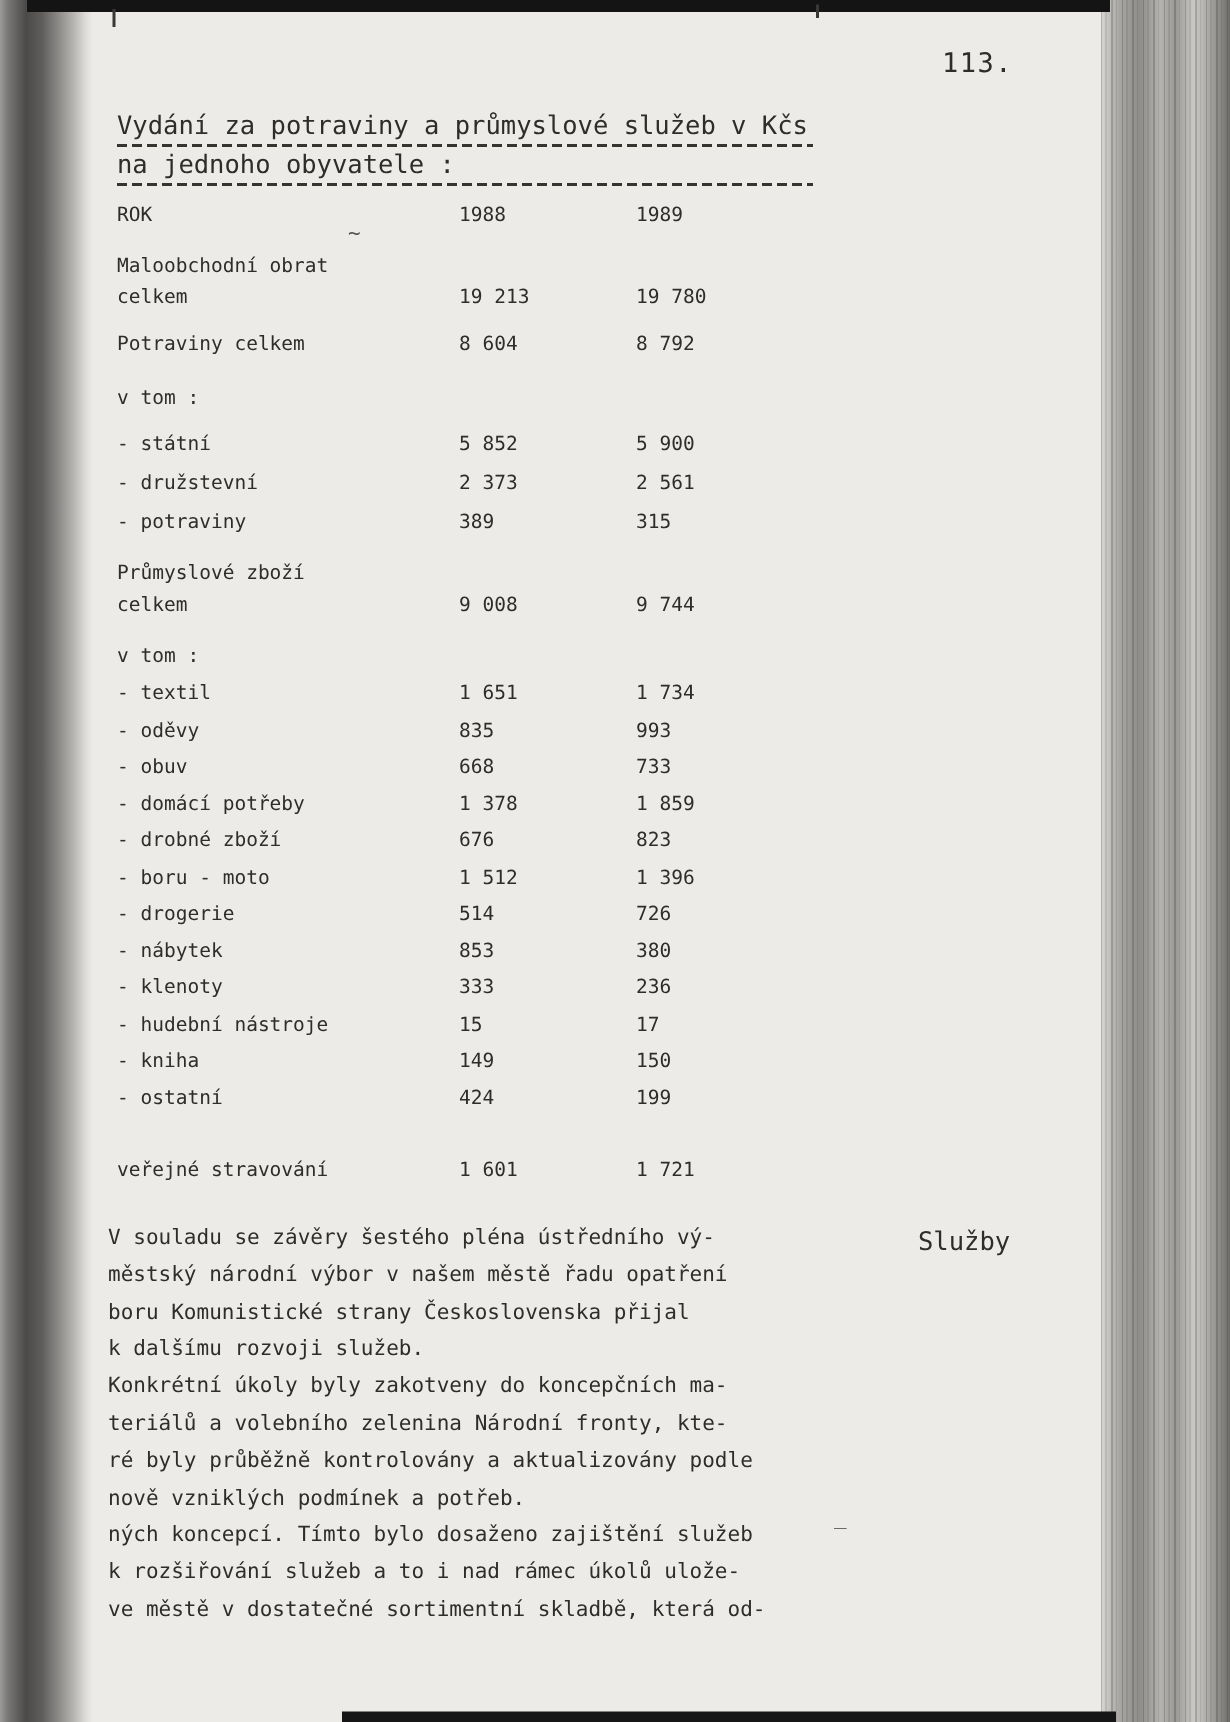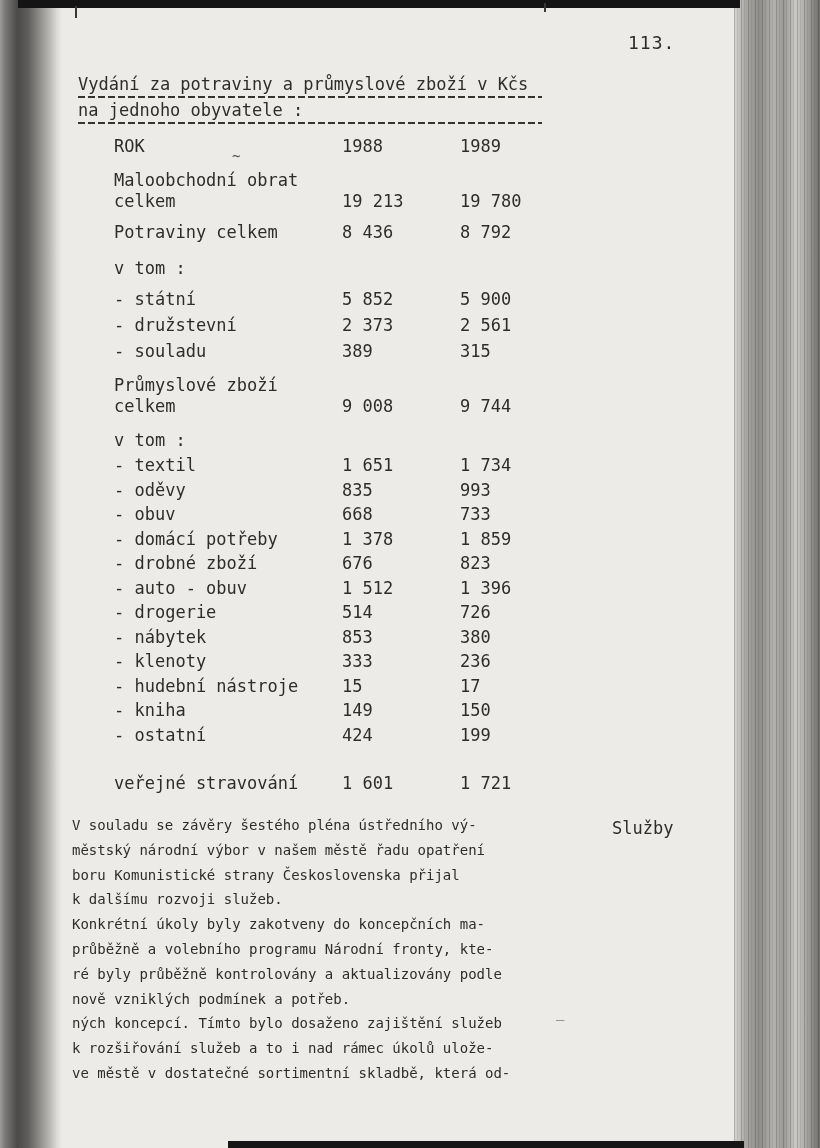--- a/index.html
+++ b/index.html
@@ -33,21 +33,21 @@
 
   .page-number{position:absolute;left:628px;top:32px;font-size:18px;letter-spacing:1px;}
 
   .doc-title{position:absolute;left:78px;top:74px;font-size:17px;}
   .title-line{
     width:464px;padding-bottom:4px;margin-bottom:2px;white-space:nowrap;
     background-image:repeating-linear-gradient(90deg,#36342f 0 7px,transparent 7px 10px);
     background-size:100% 2px;background-position:0 100%;background-repeat:no-repeat;
   }
 
-  .table{position:absolute;left:78px;top:136px;width:460px;font-size:17px;margin-left:36px;}
+  .table{position:absolute;left:78px;top:136px;width:460px;font-size:13px;}
   .row{position:relative;height:26px;white-space:nowrap;}
   .row.item{height:24.5px;}
   .v1,.v2{position:absolute;top:0;text-align:left;}
   .v1{left:228px;width:114px;}
   .v2{left:346px;width:110px;}
   .row-head .v1{padding-right:22px;}
   .row-head .v2{padding-right:11px;}.mt5{margin-top:5px;}.mt8{margin-top:8px;}
   .mt10{margin-top:10px;}.mt24{margin-top:24px;}.tight{margin-top:-5px;}.mtn1{margin-top:-1px;}
 
   .margin-note{position:absolute;left:612px;top:818px;font-size:17px;}
@@ -63,21 +63,21 @@
   <div class="bar-top"></div>
   <div class="bar-bottom"></div>
   <div class="tick tick-1"></div>
   <div class="tick tick-2"></div>
   <div class="stray stray-1">~</div>
   <div class="stray stray-2">_</div>
 
   <div class="page-number">113.</div>
 
   <div class="doc-title">
-    <div class="title-line">Vydání za potraviny a průmyslové zboží v Kčs</div>
+    <div class="title-line">Vydání za potraviny a průmyslové služeb v Kčs</div>
     <div class="title-line">na jednoho obyvatele :</div>
   </div>
 
   <div class="table">
     <div class="row row-head">
       <span class="lbl">ROK</span>
       <span class="v1">1988</span>
       <span class="v2">1989</span>
     </div>
 
@@ -85,40 +85,40 @@
       <span class="lbl">Maloobchodní obrat</span>
     </div>
     <div class="row tight">
       <span class="lbl">celkem</span>
       <span class="v1">19 213</span>
       <span class="v2">19 780</span>
     </div>
 
     <div class="row mt5">
       <span class="lbl">Potraviny celkem</span>
-      <span class="v1">8 436</span>
+      <span class="v1">8 604</span>
       <span class="v2">8 792</span>
     </div>
 
     <div class="row mt10">
       <span class="lbl">v tom :</span>
     </div>
 
     <div class="row mt5">
       <span class="lbl">- státní</span>
       <span class="v1">5 852</span>
       <span class="v2">5 900</span>
     </div>
     <div class="row">
       <span class="lbl">- družstevní</span>
       <span class="v1">2 373</span>
       <span class="v2">2 561</span>
     </div>
     <div class="row">
-      <span class="lbl">- souladu</span>
+      <span class="lbl">- potraviny</span>
       <span class="v1">389</span>
       <span class="v2">315</span>
     </div>
 
     <div class="row mt8">
       <span class="lbl">Průmyslové zboží</span>
     </div>
     <div class="row tight">
       <span class="lbl">celkem</span>
       <span class="v1">9 008</span>
@@ -148,21 +148,21 @@
       <span class="lbl">- domácí potřeby</span>
       <span class="v1">1 378</span>
       <span class="v2">1 859</span>
     </div>
     <div class="row item">
       <span class="lbl">- drobné zboží</span>
       <span class="v1">676</span>
       <span class="v2">823</span>
     </div>
     <div class="row item">
-      <span class="lbl">- auto - obuv</span>
+      <span class="lbl">- boru - moto</span>
       <span class="v1">1 512</span>
       <span class="v2">1 396</span>
     </div>
     <div class="row item">
       <span class="lbl">- drogerie</span>
       <span class="v1">514</span>
       <span class="v2">726</span>
     </div>
     <div class="row item">
       <span class="lbl">- nábytek</span>
@@ -198,20 +198,20 @@
   </div>
 
   <div class="margin-note">Služby</div>
 
   <div class="paragraphs">
     <div class="pline">V souladu se závěry šestého pléna ústředního vý-</div>
     <div class="pline">městský národní výbor v našem městě řadu opatření</div>
     <div class="pline">boru Komunistické strany Československa přijal</div>
     <div class="pline">k dalšímu rozvoji služeb.</div>
     <div class="pline">Konkrétní úkoly byly zakotveny do koncepčních ma-</div>
-    <div class="pline">průběžně a volebního programu Národní fronty, kte-</div>
+    <div class="pline">teriálů a volebního zelenina Národní fronty, kte-</div>
     <div class="pline">ré byly průběžně kontrolovány a aktualizovány podle</div>
     <div class="pline">nově vzniklých podmínek a potřeb.</div>
     <div class="pline">ných koncepcí. Tímto bylo dosaženo zajištění služeb</div>
     <div class="pline">k rozšiřování služeb a to i nad rámec úkolů ulože-</div>
     <div class="pline">ve městě v dostatečné sortimentní skladbě, která od-</div>
   </div>
 </div>
 
 </body></html>

